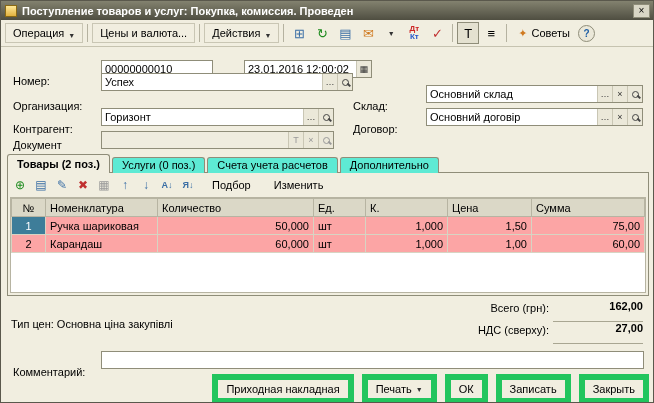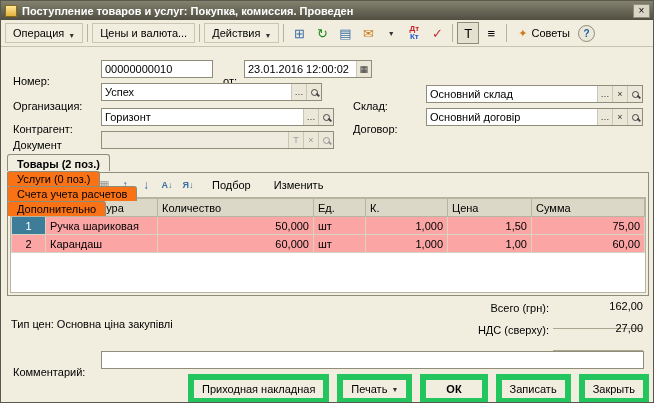--- a/index.html
+++ b/index.html
@@ -40,44 +40,44 @@
   .field .val{flex:1;padding:0 3px;white-space:nowrap;overflow:hidden;}
   .fbtn{flex:0 0 15px;width:15px;height:16px;border:none;border-left:1px solid #C9C6B4;background:#EBE8D9;
     font-size:9px;display:flex;align-items:center;justify-content:center;padding:0;color:#333;font-family:inherit;}
   .field.disabled{background:#EFECDF;}
   .field.disabled .fbtn{color:#999;}
   .magc{width:7px;height:7px;border:1.5px solid #444;border-radius:50%;position:relative;display:block;}
   .magc::after{content:"";position:absolute;width:4px;height:1.5px;background:#444;right:-3px;bottom:-1px;transform:rotate(45deg);}
   .field.disabled .magc{border-color:#999;}
   .field.disabled .magc::after{background:#999;}
   
-  .tabs{position:absolute;left:6px;top:153px;height:19px;display:flex;align-items:flex-start;z-index:3;flex-direction:column;}
-  .tab{height:16px;padding:1px 9px;background:#f97316;border:1px solid #8F8D79;border-bottom:none;
+  .tabs{position:absolute;left:6px;top:153px;height:19px;display:flex;align-items:flex-end;z-index:3;}
+  .tab{height:16px;padding:1px 9px;background:#5eead4;border:1px solid #8F8D79;border-bottom:none;
     margin-right:2px;border-radius:3px 3px 0 0;white-space:nowrap;}
   .tab.active{height:19px;padding-top:3px;background:#F1EEE0;font-weight:bold;}
   .panel{position:absolute;left:6px;top:171px;width:642px;height:124px;border:1px solid #8F8D79;background:#F1EEE0;}
   .grid-toolbar{position:absolute;left:2px;top:1px;height:22px;display:flex;align-items:center;gap:1px;}
   .gbtn{width:20px;height:20px;display:flex;align-items:center;justify-content:center;background:transparent;
     border:1px solid transparent;font-size:12px;padding:0;font-family:inherit;}
   .gbtn.sort{font-size:9px;font-weight:bold;}
   .gbtn.txt{width:auto;padding:2px 8px;font-size:11px;margin-left:4px;}
   .grid-wrap{position:absolute;left:2px;top:24px;width:636px;height:96px;background:#fff;border:1px solid #B7B4A2;overflow:hidden;}
   table.grid{border-collapse:collapse;table-layout:fixed;width:100%;font-size:11px;}
   .grid th{background:#DBD8C7;font-weight:normal;text-align:left;border:1px solid #B7B4A2;padding:1px 4px;height:18px;overflow:hidden;white-space:nowrap;}
   .grid th.c{text-align:center;}
   .grid td{background:#fca5a5;border:1px solid #D7D4C3;padding:1px 4px;height:18px;overflow:hidden;white-space:nowrap;}
   .grid td.num{text-align:right;}
   .grid td.rowmark{text-align:center;}
   .grid td.rowmark.current{background:#3E7D99;color:#fff;}
   
   .sumlbl{position:absolute;text-align:right;width:130px;}
-  .sumval{position:absolute;text-align:right;width:90px;font-weight:normal;border-bottom:1px solid #A9A692;padding-bottom:16px;}
+  .sumval{position:absolute;text-align:right;width:90px;font-weight:bold;border-bottom:1px solid #A9A692;padding-bottom:9px;}
   .bottom{position:absolute;right:4px;top:373px;display:flex;align-items:center;gap:8px;}
   .bbtn{display:flex;align-items:center;gap:4px;padding:3px 8px;background:transparent;border:6px solid #22c55e;font-size:11px;font-family:inherit;white-space:nowrap;}
-  .bbtn.ok{font-weight:bold;padding:3px 20px;}
+  .bbtn.ok{font-weight:normal;padding:3px 8px;}
 </style>
 </head>
 <body>
 
 <div class="window">
 
   <div class="titlebar">
     <span class="wicon"></span>
     <span class="title-text">Поступление товаров и услуг: Покупка, комиссия. Проведен</span>
     <button class="closebtn">×</button>
@@ -127,21 +127,21 @@
   <div class="field" style="left:100px;top:59px;width:112px">
     <span class="val">00000000010</span>
   </div>
   <span class="lbl" style="left:222px;top:62px">от:</span>
   <div class="field" style="left:243px;top:59px;width:128px">
     <span class="val">23.01.2016 12:00:02</span>
     <button class="fbtn">▦</button>
   </div>
 
   <span class="lbl" style="left:12px;top:87px">Организация:</span>
-  <div class="field" style="left:100px;top:82px;width:221px">
+  <div class="field" style="left:100px;top:72px;width:252px">
     <span class="val">Успех</span>
     <button class="fbtn">…</button>
     <button class="fbtn">
         <span class="magc"></span>
       </button>
   </div>
   <span class="lbl" style="left:352px;top:87px">Склад:</span>
   <div class="field" style="left:425px;top:84px;width:217px">
     <span class="val">Основний склад</span>
     <button class="fbtn">…</button>

